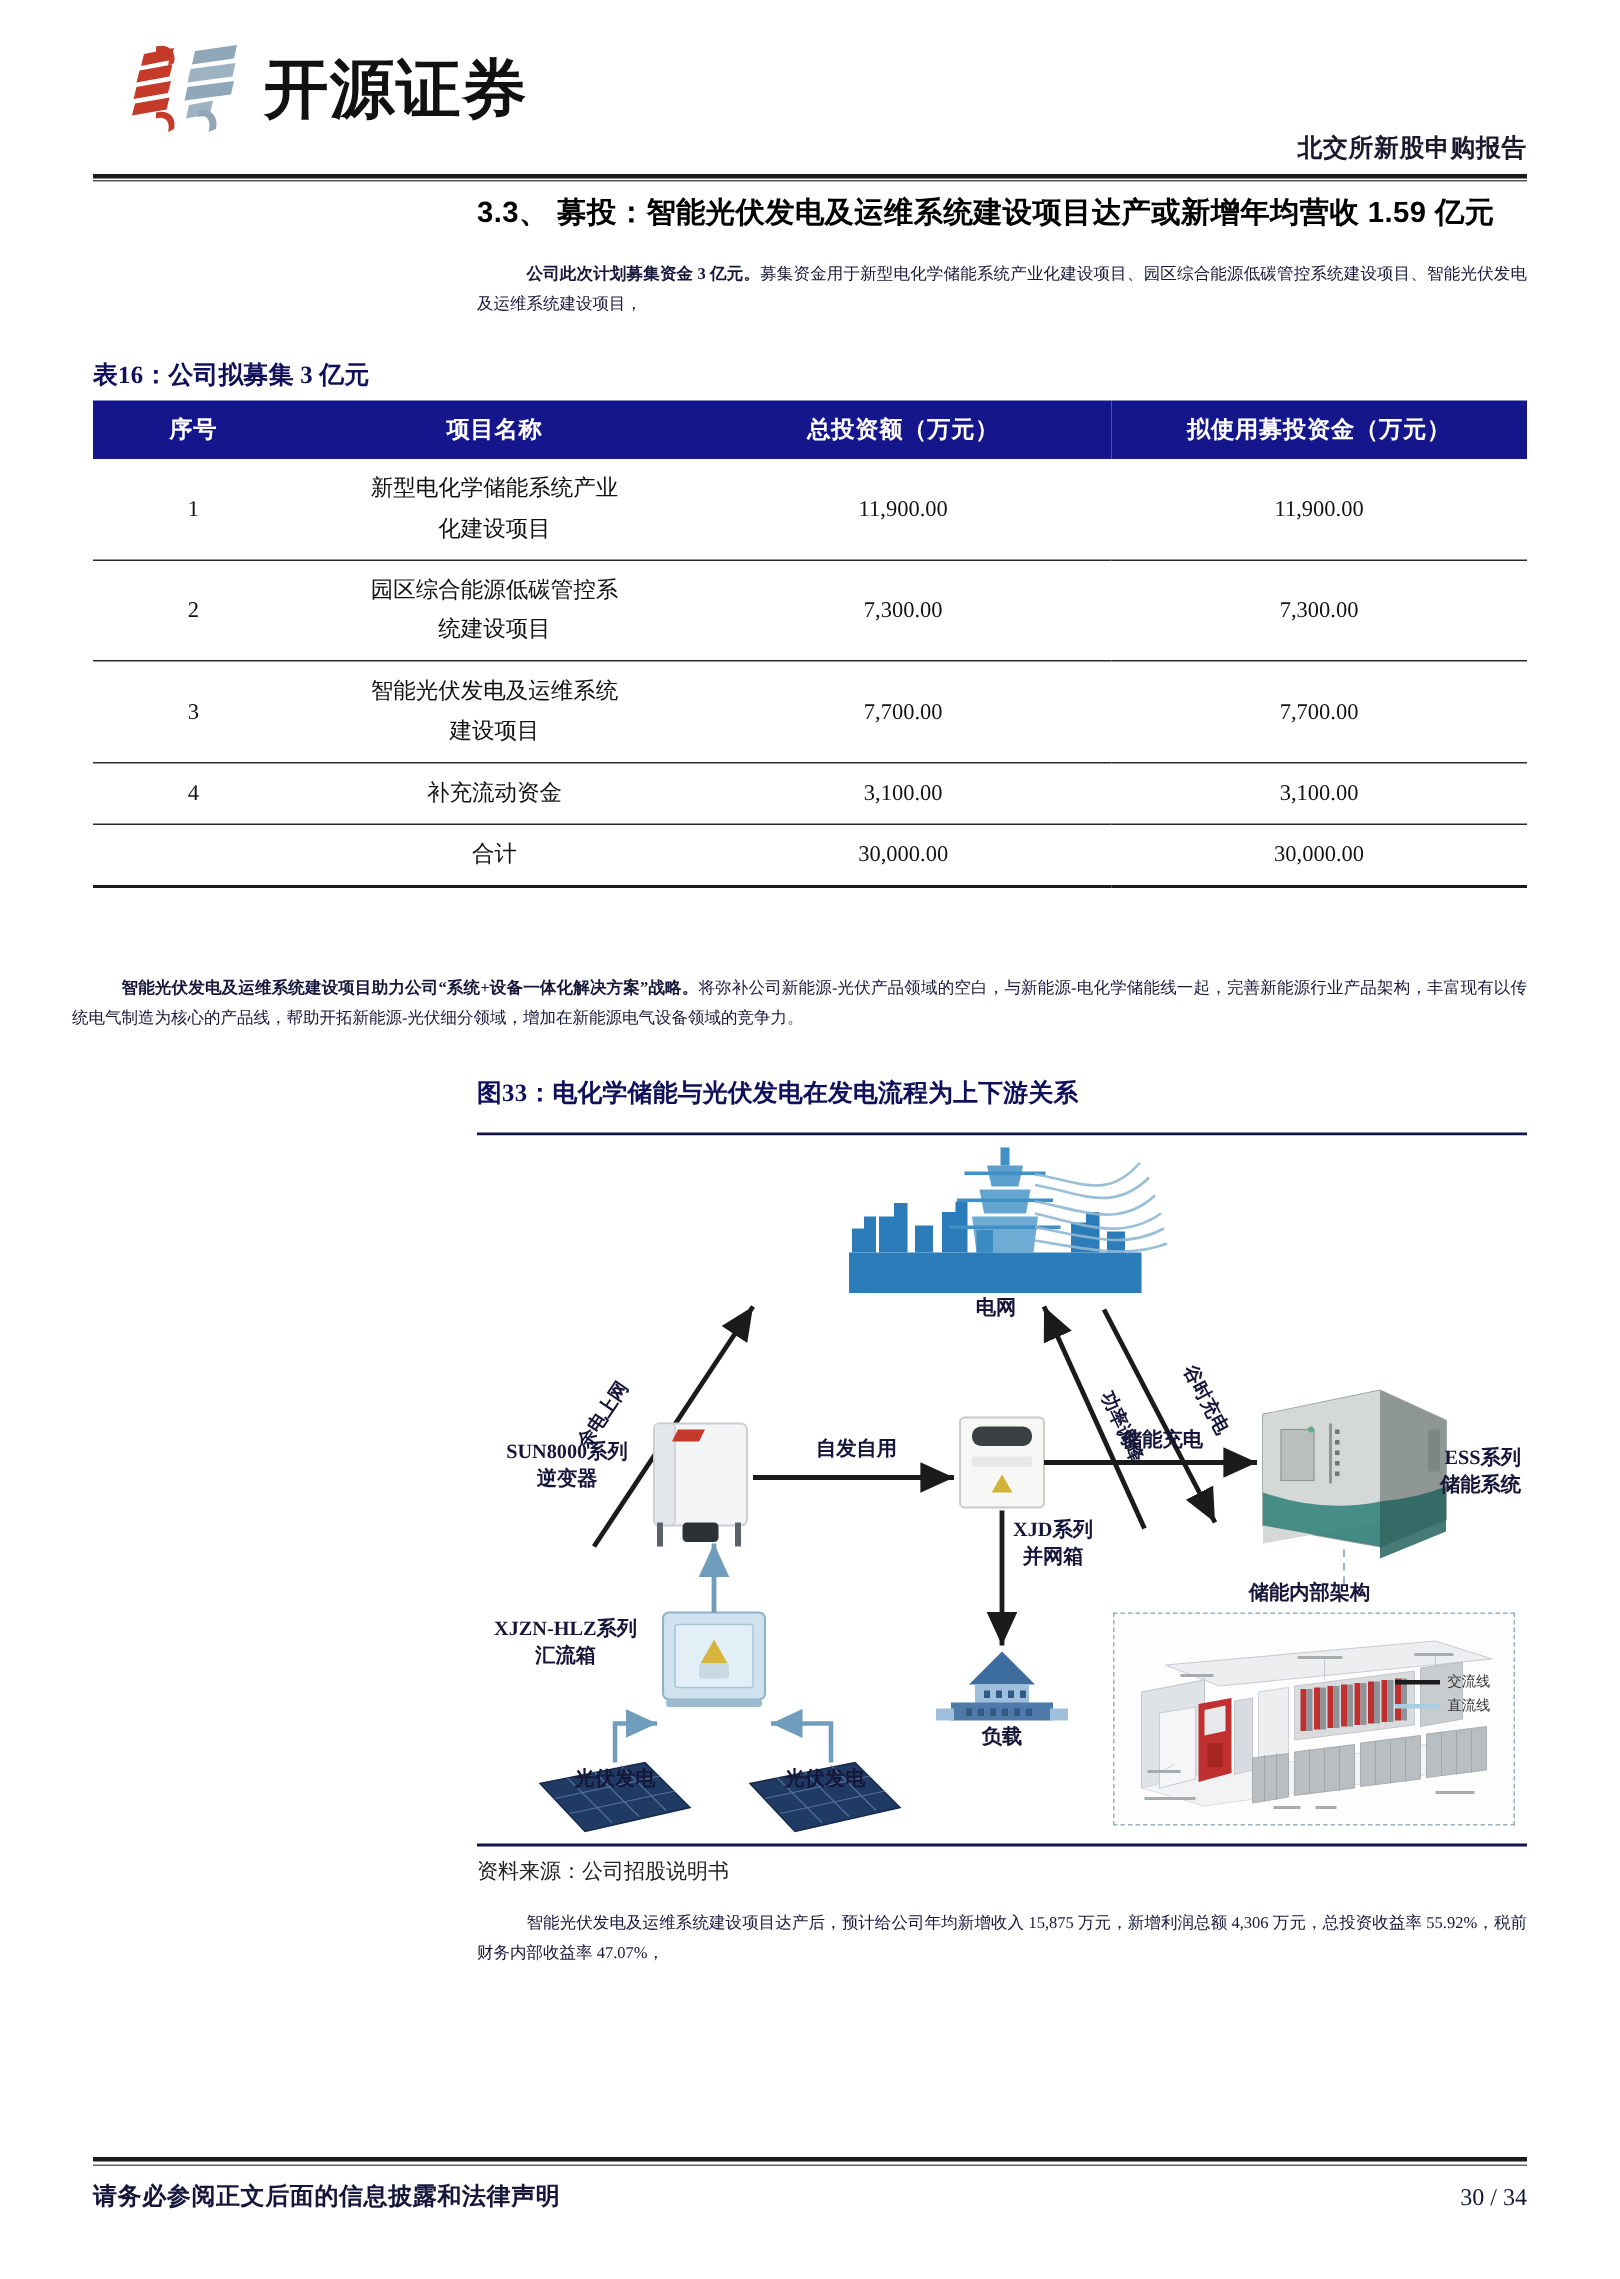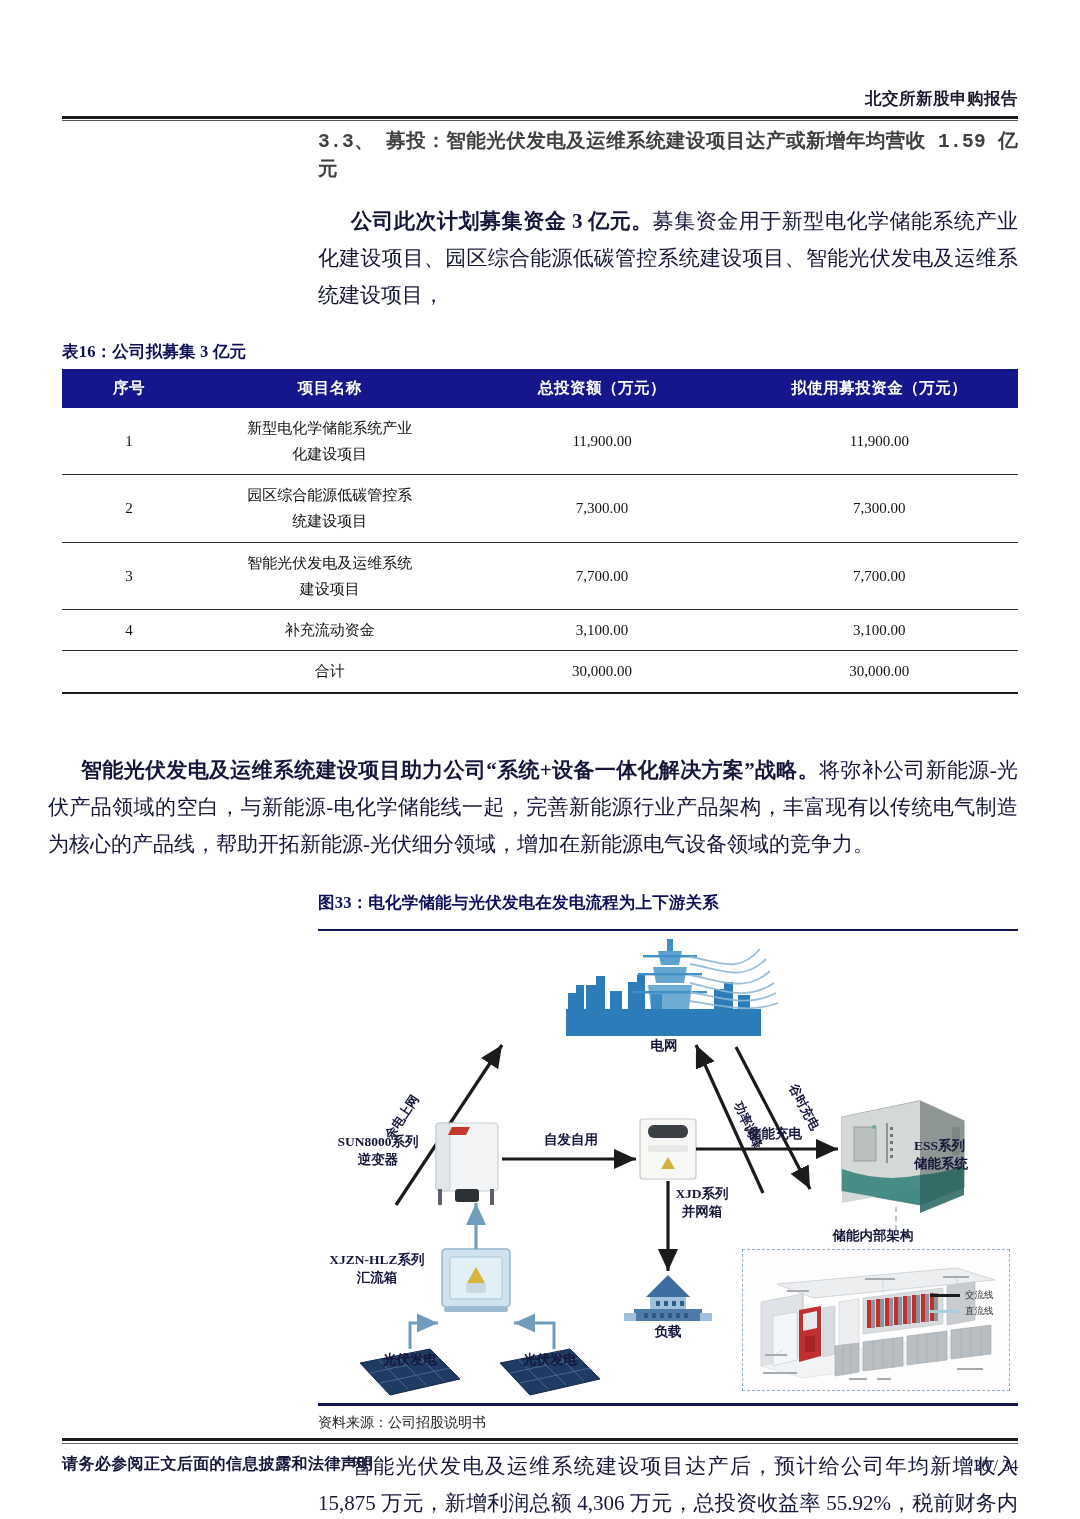--- a/index.html
+++ b/index.html
@@ -37,28 +37,28 @@
   .header-rule2 {
     position: absolute; left: 62px; right: 62px; top: 120px;
     height: 1px; background: #555;
   }
 
   
   .content { position: absolute; left: 0; top: 128px; width: 1080px; }
 
   .sec-title {
     margin: 0 62px 0 318px;
-    font-size: 19.5px; font-weight: bold; color: #404040;
+    font-size: 19.5px; font-weight: bold; color: #000000;
     line-height: 1.45; letter-spacing: 0.3px;
-    font-family: Liberation Mono, monospace;
+    font-family: Liberation Sans, sans-serif;
     text-align: justify;
   }
   .body-para {
     margin: 18px 62px 0 318px;
-    font-size: 21px; line-height: 1.78; color: #16163a;
+    font-size: 11px; line-height: 1.78; color: #16163a;
     text-align: justify; text-justify: inter-ideograph;
     text-indent: 33px;
   }
   .body-para b { font-weight: bold; }
 
   
   .tbl-block { margin: 26px 62px 0 62px; }
   .tbl-caption {
     font-size: 16.5px; font-weight: bold; color: #0f0f5a;
     margin-bottom: 6px; letter-spacing: 0.2px;
@@ -139,20 +139,40 @@
     position: absolute; right: 62px; bottom: 44px;
     font-size: 16px; color: #16163a;
   }
 </style>
 </head>
 <body>
 
 <div class="page">
 
   <div class="header">
+    <div class="logo-wrap">
+      <svg class="logo-mark" viewBox="0 0 86 68">
+        <g>
+          <path d="M14 10 L34 6 L32 14 L12 18 Z" fill="#c63a2a"></path>
+          <path d="M11 21 L33 17 L31 25 L9 29 Z" fill="#c63a2a"></path>
+          <path d="M9 32 L32 28 L30 36 L7 40 Z" fill="#c63a2a"></path>
+          <path d="M8 43 L31 39 L29 47 L6 51 Z" fill="#c63a2a"></path>
+          <path d="M22 5 C30 3 36 8 34 16 L30 18 C32 11 28 7 22 9 Z" fill="#c63a2a"></path>
+          <path d="M22 49 C30 47 36 52 34 60 L30 62 C32 55 28 51 22 53 Z" fill="#c63a2a"></path>
+        </g>
+        <g>
+          <path d="M48 8 L76 4 L74 13 L46 17 Z" fill="#8fa7b8"></path>
+          <path d="M45 20 L75 16 L73 25 L43 29 Z" fill="#9db3c2"></path>
+          <path d="M43 32 L74 28 L72 37 L41 41 Z" fill="#8fa7b8"></path>
+          <path d="M44 44 L60 41 L58 50 L42 53 Z" fill="#9db3c2"></path>
+          <path d="M50 48 C58 46 64 51 62 60 L57 62 C59 54 56 50 50 52 Z" fill="#8fa7b8"></path>
+        </g>
+      </svg>
+      <div class="logo-text">开源证券</div>
+    </div>
     <div class="header-right">北交所新股申购报告</div>
     <div class="header-rule"></div>
     <div class="header-rule2"></div>
   </div>
 
   <div class="content">
 
     <h2 class="sec-title">3.3、 募投：智能光伏发电及运维系统建设项目达产或新增年均营收 1.59 亿元</h2>
 
     <p class="body-para"><b>公司此次计划募集资金 3 亿元。</b><span>募集资金用于新型电化学储能系统产业化建设项目、园区综合能源低碳管控系统建设项目、智能光伏发电及运维系统建设项目，</span></p>
@@ -457,21 +477,21 @@
         <div class="d-label small rot" style="left:44px; top:178px; width:80px; transform:rotate(-56deg);">余电上网</div>
         <div class="d-label small rot" style="left:390px; top:186px; width:80px; transform:rotate(65deg);">功率调峰</div>
         <div class="d-label small rot" style="left:446px; top:168px; width:80px; transform:rotate(62deg);">谷时充电</div>
 
         <div class="d-label" style="left:2px; top:202px; width:116px; text-align:center;">SUN8000系列
 逆变器</div>
         <div class="d-label" style="left:200px; top:200px; width:106px;">自发自用</div>
         <div class="d-label" style="left:330px; top:254px; width:108px; text-align:center;">XJD系列
 并网箱</div>
         <div class="d-label" style="left:402px; top:194px; width:110px;">储能充电</div>
-        <div class="d-label" style="left:596px; top:206px; width:100px; text-align:left;">ESS系列
+        <div class="d-label" style="left:596px; top:206px; width:100px; text-align:right;">ESS系列
 储能系统</div>
         <div class="d-label" style="left:480px; top:296px; width:150px; text-align:center;">储能内部架构</div>
 
         <div class="d-label" style="left:-6px; top:320px; width:130px; text-align:center;">XJZN-HLZ系列
 汇流箱</div>
         <div class="d-label" style="left:42px; top:420px; width:100px;">光伏发电</div>
         <div class="d-label" style="left:182px; top:420px; width:100px;">光伏发电</div>
         <div class="d-label" style="left:310px; top:392px; width:80px;">负载</div>
       </div>
 

